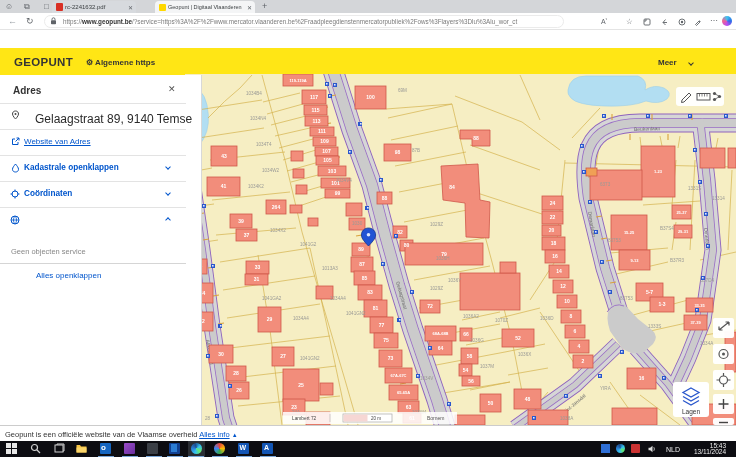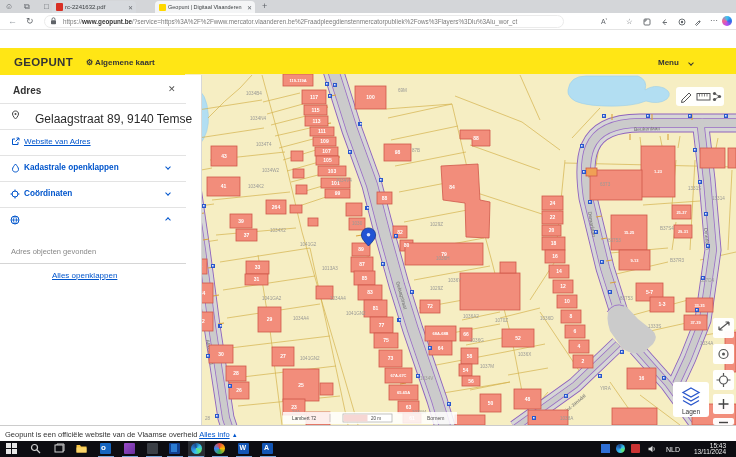--- a/index.html
+++ b/index.html
@@ -71,22 +71,22 @@
   <svg style="position:absolute;left:694px;top:4.5px;" width="8" height="8" viewBox="0 0 8 8">
         <path d="M1.5 6.5 L5 3 L6 4 L2.5 7.5 Z M5.5 2.5 L6.5 3.5" fill="none" stroke="#5f6368" stroke-width="0.9"></path>
       </svg>
   <span style="position:absolute;left:710px;top:3px;color:#5f6368;font-size:8px;">⋯</span>
   <span style="position:absolute;left:722px;top:3px;width:10px;height:10px;border-radius:50%;background:conic-gradient(#3ec6f0,#2b6de8,#b84df0,#f06292,#3ec6f0);"></span>
 </div>
 
 
 <div id="ybar">
   <span style="position:absolute;left:14px;top:8px;font-size:11.5px;font-weight:bold;color:#353535;letter-spacing:0.3px;">GEOPUNT</span>
-  <span style="position:absolute;left:86px;top:10px;font-size:8px;font-weight:bold;color:#353535;">⚙ Algemene kaart</span>
-  <span style="position:absolute;left:658px;top:10px;font-size:8px;font-weight:bold;color:#353535;">Menu</span>
+  <span style="position:absolute;left:86px;top:10px;font-size:8px;font-weight:bold;color:#353535;">⚙ Algemene https</span>
+  <span style="position:absolute;left:658px;top:10px;font-size:8px;font-weight:bold;color:#353535;">Meer</span>
       <span class="chev chev-d" style="left:689px;top:13px;border-color:#353535;"></span>
 </div>
 
 <div id="mapwrap" style="position:absolute;left:185px;top:74px;width:551px;height:351px;background:#f7f0c6;overflow:hidden;">
 <svg width="551" height="351" viewBox="185 74 551 351" style="position:absolute;left:0;top:0;">
 <rect x="185" y="74" width="551" height="351" fill="#f6eec3"></rect>
 <path d="M185 84 Q203 86 207 105 Q211 125 204 138 Q198 150 185 153 Z" fill="#b2def2" stroke="#9ccfe8" stroke-width="0.6"></path>
 <path d="M568 90 Q570 76 586 76 L638 76 Q648 80 645 90 Q654 84 664 88 Q673 93 667 99 Q659 105 646 101 Q632 107 604 106 Q577 105 571 98 Q567 94 568 90 Z" fill="#b2def2" stroke="#9ccfe8" stroke-width="0.6"></path>
 <g stroke="#d4b14c" stroke-width="0.7" fill="none">
 <path d="M262 75 L285 160 L302 232 L322 302 L345 380 L358 425"></path>
@@ -630,23 +630,23 @@
         <path d="M5 0.5 V2.5 M5 7.5 V9.5 M0.5 5 H2.5 M7.5 5 H9.5" stroke="#0055cc" stroke-width="1"></path>
       </svg>
   <span style="position:absolute;left:24px;top:114px;font-size:8.2px;font-weight:bold;color:#0055cc;">Coördinaten</span>
   <span class="chev chev-d" style="left:166px;top:116px;"></span>
   <div class="pdiv" style="top:132px;"></div>
   <svg style="position:absolute;left:10px;top:140px;" width="10" height="10" viewBox="0 0 10 10">
         <circle cx="5" cy="5" r="4" fill="none" stroke="#0055cc" stroke-width="1"></circle>
         <path d="M1 5 H9 M5 1 C3 3 3 7 5 9 C7 7 7 3 5 1" fill="none" stroke="#0055cc" stroke-width="0.8"></path>
       </svg>
   <span class="chev chev-u" style="left:166px;top:143px;"></span>
-  <span style="position:absolute;left:11px;top:172px;font-size:7.5px;color:#888;">Adres objecten gevonden</span>
+  <span style="position:absolute;left:11px;top:172px;font-size:7.5px;color:#888;">Geen objecten service</span>
   <div class="pdiv" style="top:188px;border-top-color:#d5d5d5;"></div>
-  <span style="position:absolute;left:52px;top:196px;font-size:8px;color:#0055cc;text-decoration:underline;">Alles openklappen</span>
+  <span style="position:absolute;left:36px;top:196px;font-size:8px;color:#0055cc;">Alles openklappen</span>
 </div>
 
 <div id="foot">
   <span style="position:absolute;left:5px;top:3.5px;">Geopunt is een officiële website van de Vlaamse overheid <span style="color:#0055cc;text-decoration:underline;">Alles info</span> <span style="color:#0055cc;font-size:6px;">▲</span></span>
 </div>
 
 <div id="task">
   <svg class="ti" style="left:6px;" viewBox="0 0 11 11">
         <rect x="0" y="0" width="5" height="5" fill="#e8e8e8"></rect>
         <rect x="6" y="0" width="5" height="5" fill="#e8e8e8"></rect>

